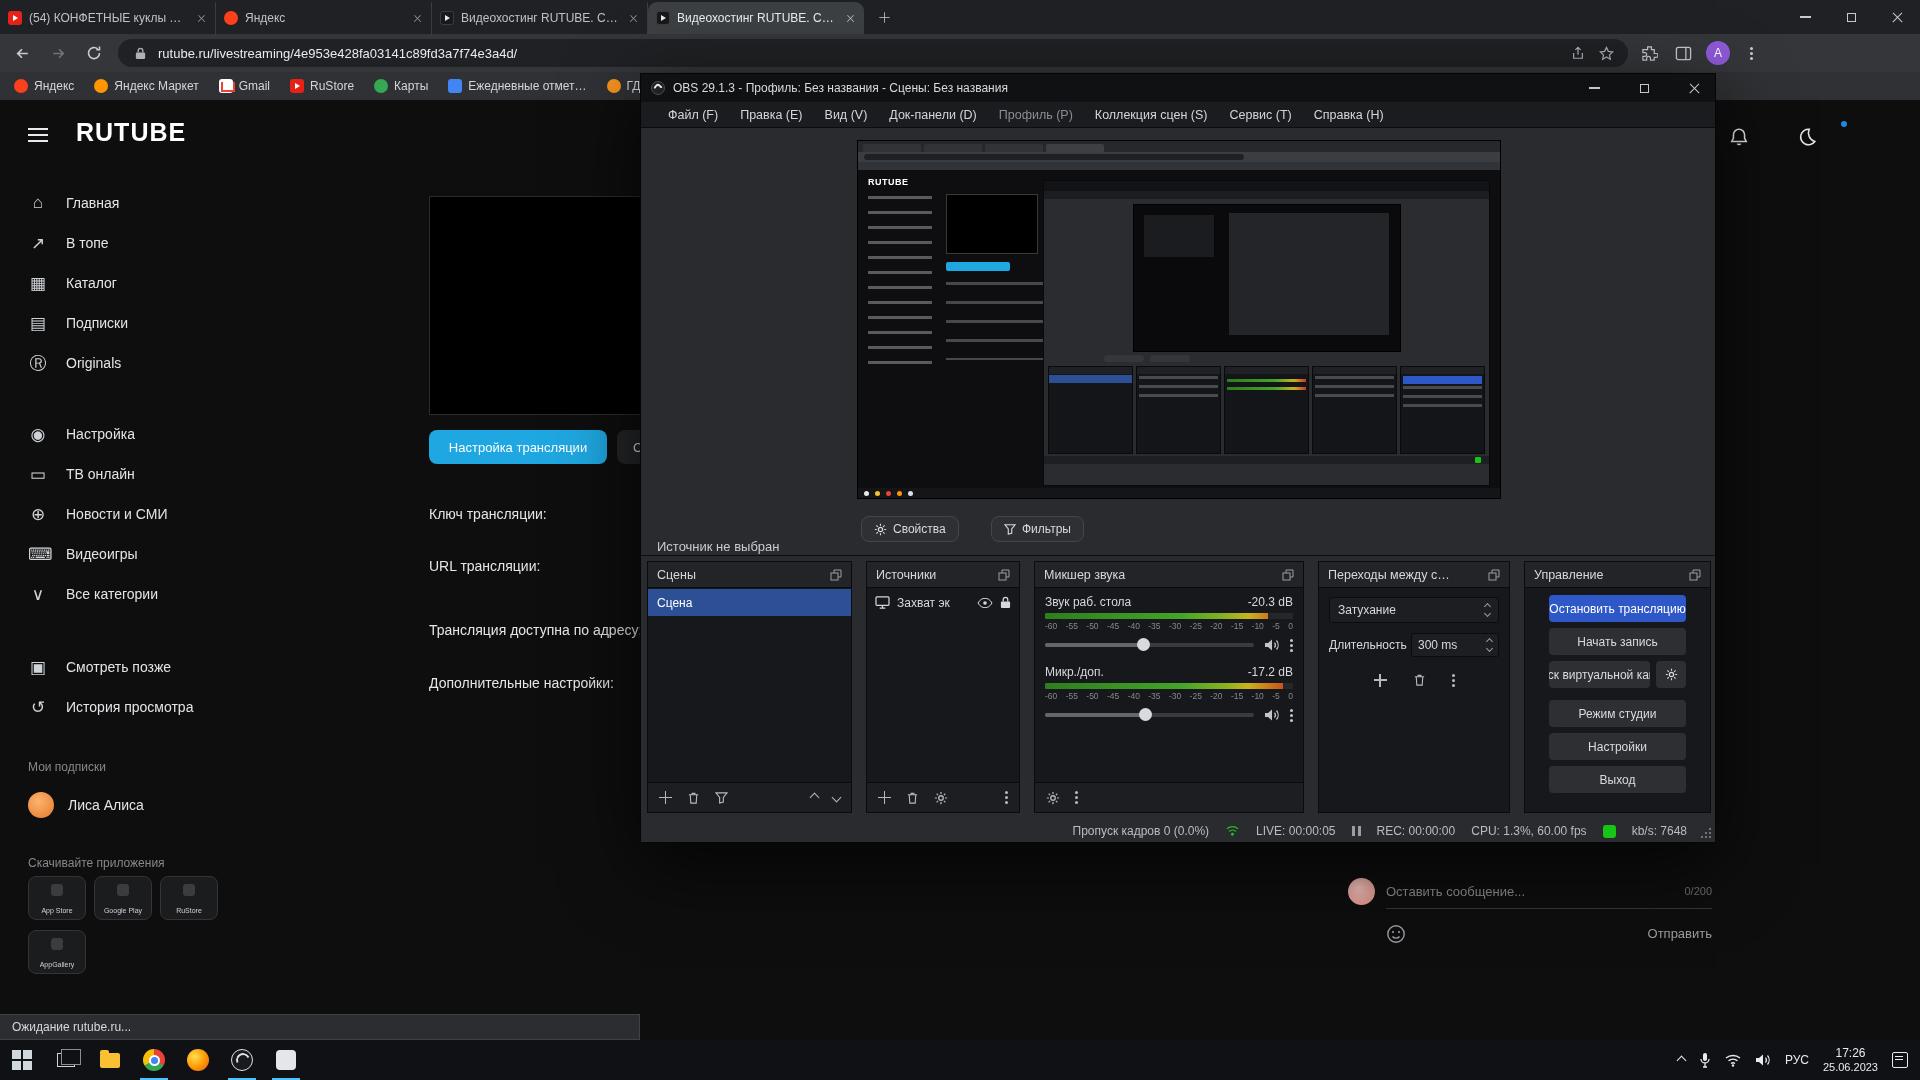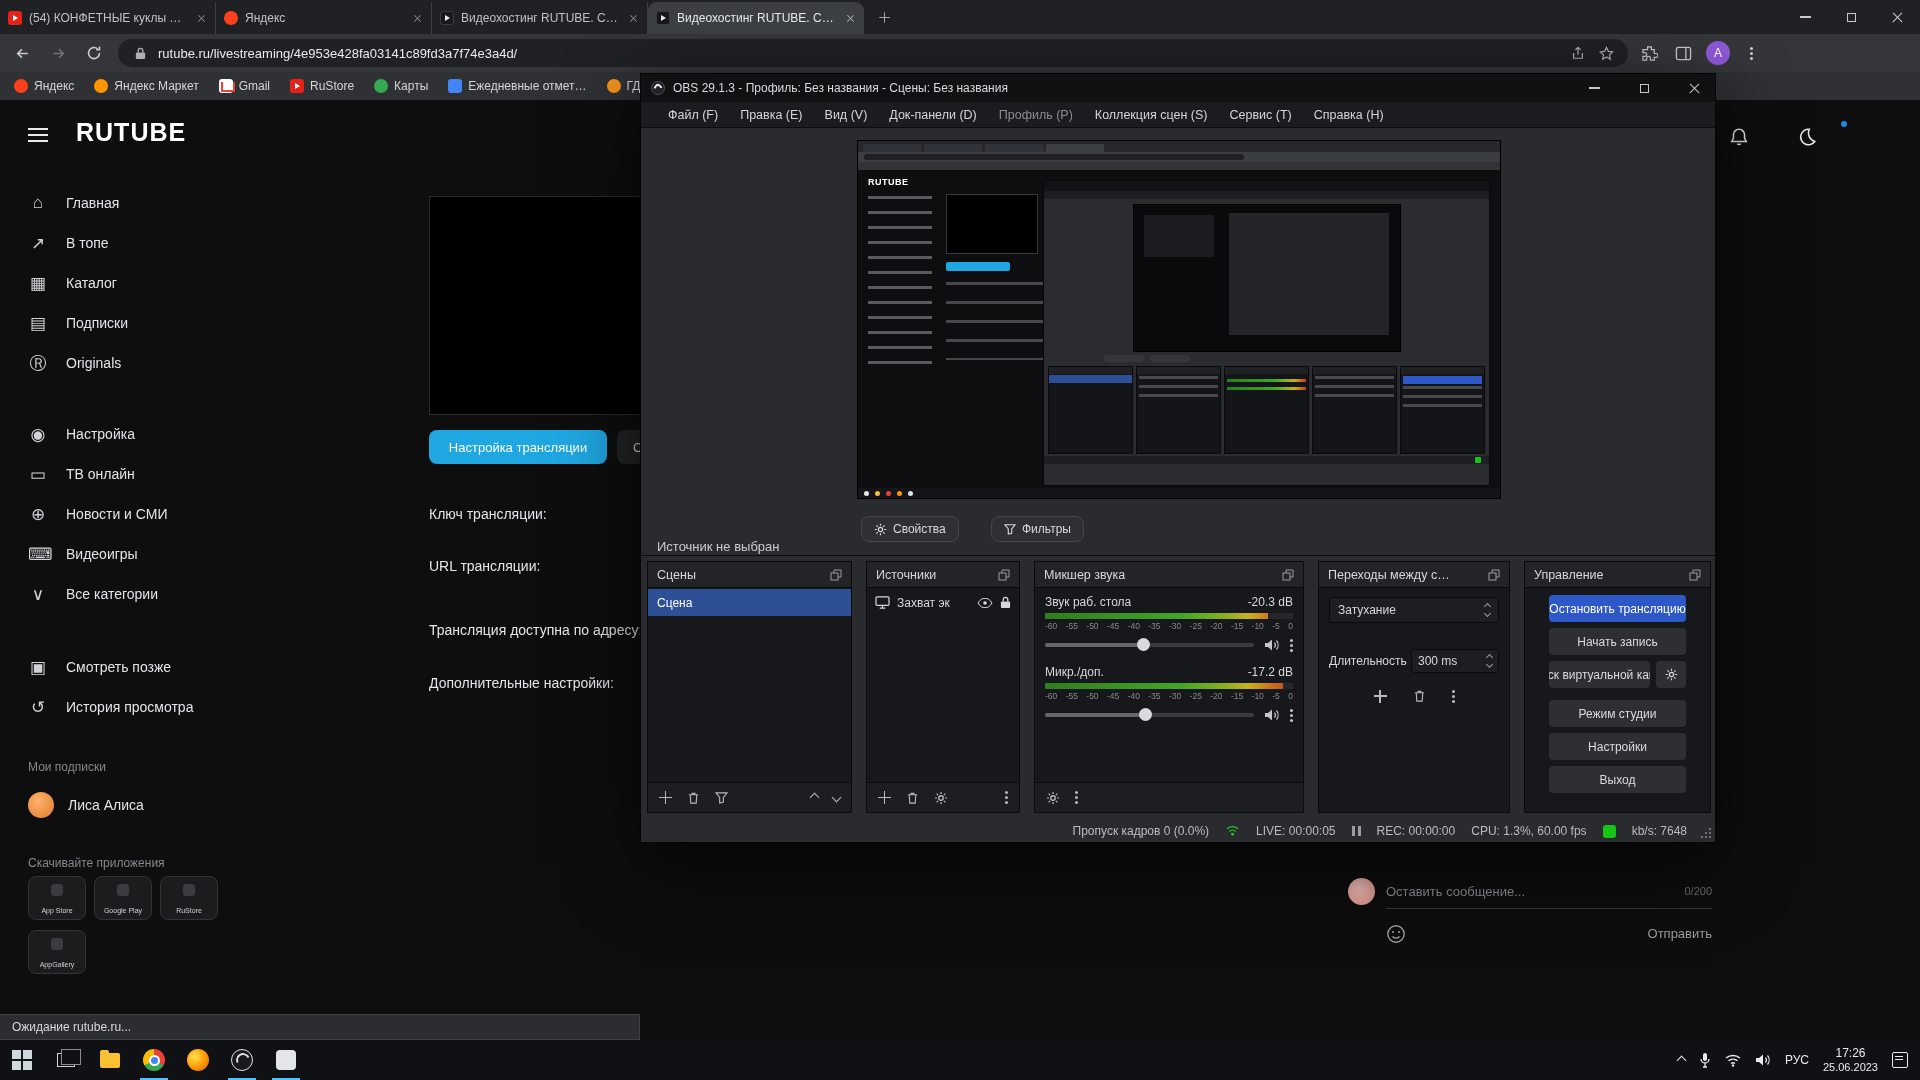--- a/index.html
+++ b/index.html
@@ -108,21 +108,21 @@
 .mx-rest{position:absolute;top:0;bottom:0;right:0;background:#26272b}
 .mx-scale{display:flex;justify-content:space-between;font-size:8.5px;color:#85888d;margin-top:2px}
 .mx-sl{display:flex;align-items:center;margin-top:7px;gap:10px;color:#c2c5c9}
 .mx-track{flex:1;height:4px;background:#3a3b3f;border-radius:2px;position:relative}
 .mx-fill{position:absolute;left:0;top:0;bottom:0;background:#63666c;border-radius:2px}
 .mx-handle{position:absolute;top:-5px;width:13px;height:13px;margin-left:-6px;border-radius:50%;background:#d9dade}
 .tr-body{position:absolute;left:0;top:26px;right:0;bottom:0;padding:9px 10px}
 .combo{height:26px;background:#1d1e22;border:1px solid #0b0b0d;border-radius:3px;display:flex;align-items:center;padding:0 8px;color:#d6d8db;font-size:12px}
 .spin{margin-left:auto;display:flex;flex-direction:column;gap:2px;color:#9a9da2}
 .spin .chev{width:5px;height:5px;border-width:1.4px}
-.dur-row{margin-top:26px;display:flex;align-items:center;color:#d6d8db;font-size:12px}
+.dur-row{margin-top:10px;display:flex;align-items:center;color:#d6d8db;font-size:12px}
 .spinbox{margin-left:auto;width:88px;height:24px;background:#1d1e22;border:1px solid #0b0b0d;border-radius:3px;display:flex;align-items:center;padding:0 6px;font-size:12px;color:#d6d8db}
 .tr-icons{margin-top:16px;display:flex;justify-content:center;gap:26px;color:#b6b9bd;align-items:center}
 .ctl-body{position:absolute;left:0;top:26px;right:0;bottom:0;padding:7px 24px}
 .ctl-btn{height:27px;margin-bottom:6px;background:#2e2f33;border-radius:4px;color:#d9dbde;font-size:12px;display:flex;align-items:center;justify-content:center;white-space:nowrap;overflow:hidden}
 .ctl-btn.primary{background:#2e57c8;color:#fff}
 .vcam-row{display:flex;gap:6px;margin-bottom:12px}
 .vcam-row .ctl-btn{flex:1;margin-bottom:0}
 .vcam-gear{width:30px;height:27px;background:#2e2f33;border-radius:4px;display:flex;align-items:center;justify-content:center;color:#d9dbde}
 .obs-status{position:absolute;left:0;top:744px;right:0;height:26px;display:flex;align-items:center;justify-content:flex-end;gap:16px;padding-right:28px;font-size:12px;color:#b9bcc0}
 .kbsq{width:13px;height:13px;border-radius:3px;background:#17c517}

